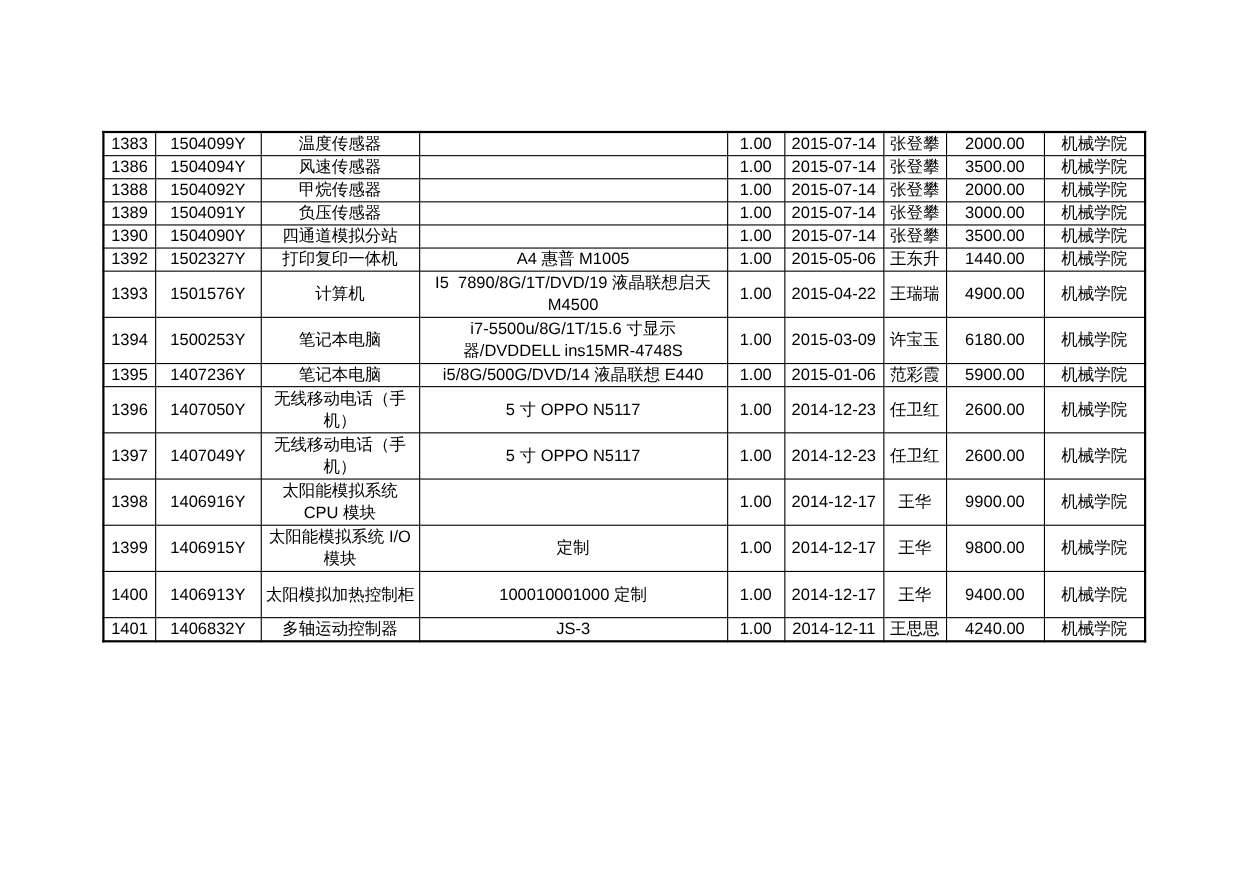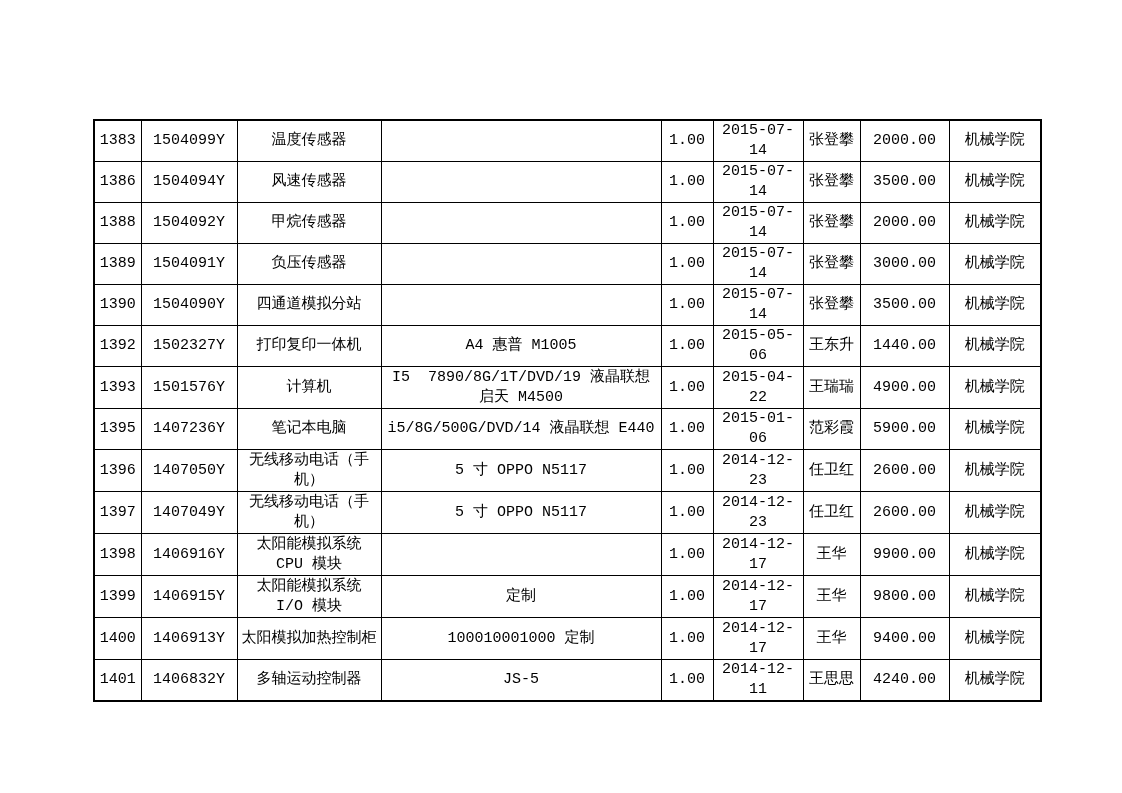--- a/index.html
+++ b/index.html
@@ -5,21 +5,21 @@
   html, body {
     margin: 0;
     padding: 0;
     background: #ffffff;
   }
   .page {
     position: relative;
     width: 1122px;
     height: 712px;
     background: #ffffff;
-    font-family: Liberation Mono, monospace;
+    font-family: Liberation Sans, sans-serif;
     color: #000000;
     overflow: hidden;
   }
   table.asset-table {
     position: absolute;
     left: 93px;
     top: 119px;
     width: 947px;
     table-layout: fixed;
     border-collapse: collapse;
@@ -136,20 +136,31 @@
           <td>1393</td>
           <td>1501576Y</td>
           <td>计算机</td>
           <td>I5  7890/8G/1T/DVD/19 液晶联想启天 M4500</td>
           <td>1.00</td>
           <td>2015-04-22</td>
           <td>王瑞瑞</td>
           <td>4900.00</td>
           <td>机械学院</td>
         </tr>
+        <tr class="row-tall">
+          <td>1394</td>
+          <td>1500253Y</td>
+          <td>笔记本电脑</td>
+          <td>i7-5500u/8G/1T/15.6 寸显示器/DVDDELL ins15MR-4748S</td>
+          <td>1.00</td>
+          <td>2015-03-09</td>
+          <td>许宝玉</td>
+          <td>6180.00</td>
+          <td>机械学院</td>
+        </tr>
         <tr class="row-single">
           <td>1395</td>
           <td>1407236Y</td>
           <td>笔记本电脑</td>
           <td>i5/8G/500G/DVD/14 液晶联想 E440</td>
           <td>1.00</td>
           <td>2015-01-06</td>
           <td>范彩霞</td>
           <td>5900.00</td>
           <td>机械学院</td>
@@ -206,21 +217,21 @@
           <td>1.00</td>
           <td>2014-12-17</td>
           <td>王华</td>
           <td>9400.00</td>
           <td>机械学院</td>
         </tr>
         <tr class="row-single">
           <td>1401</td>
           <td>1406832Y</td>
           <td>多轴运动控制器</td>
-          <td>JS-5</td>
+          <td>JS-3</td>
           <td>1.00</td>
           <td>2014-12-11</td>
           <td>王思思</td>
           <td>4240.00</td>
           <td>机械学院</td>
         </tr>
       </tbody>
   </table>
 </div>
 

